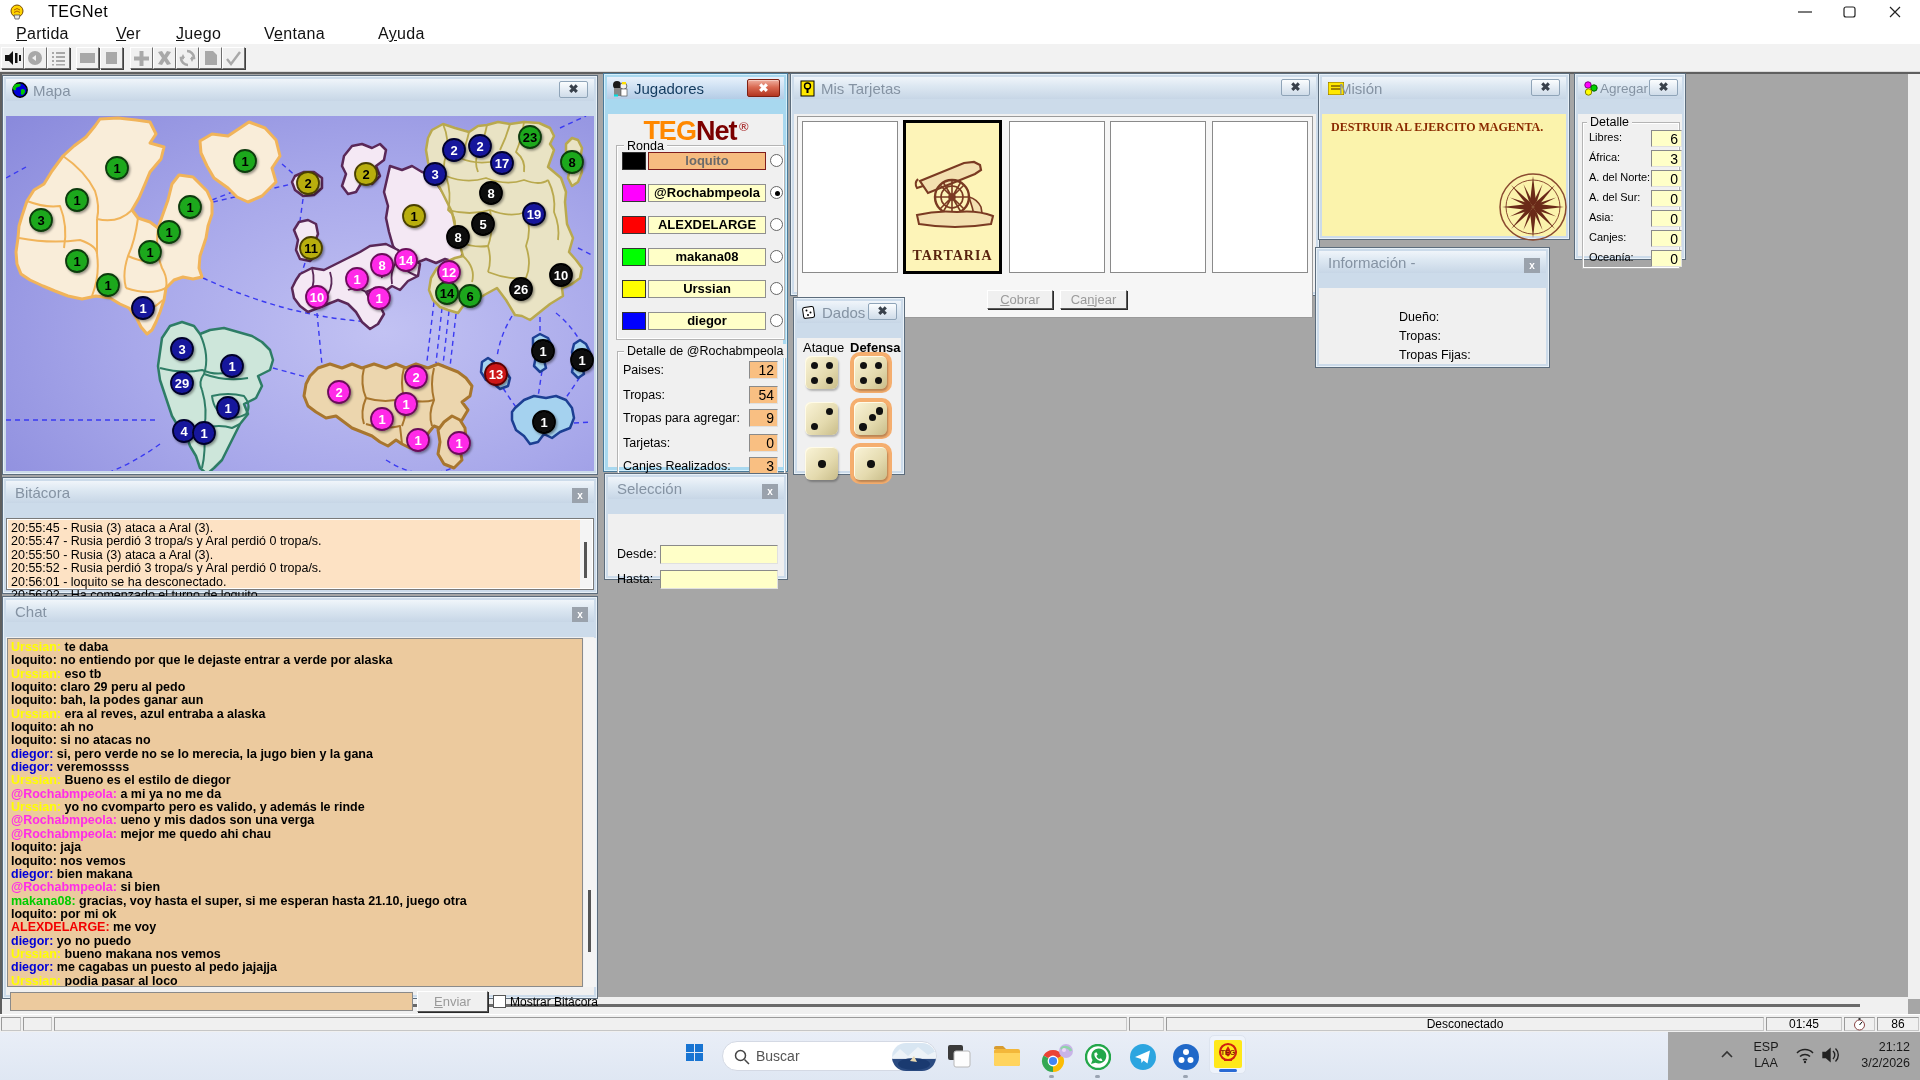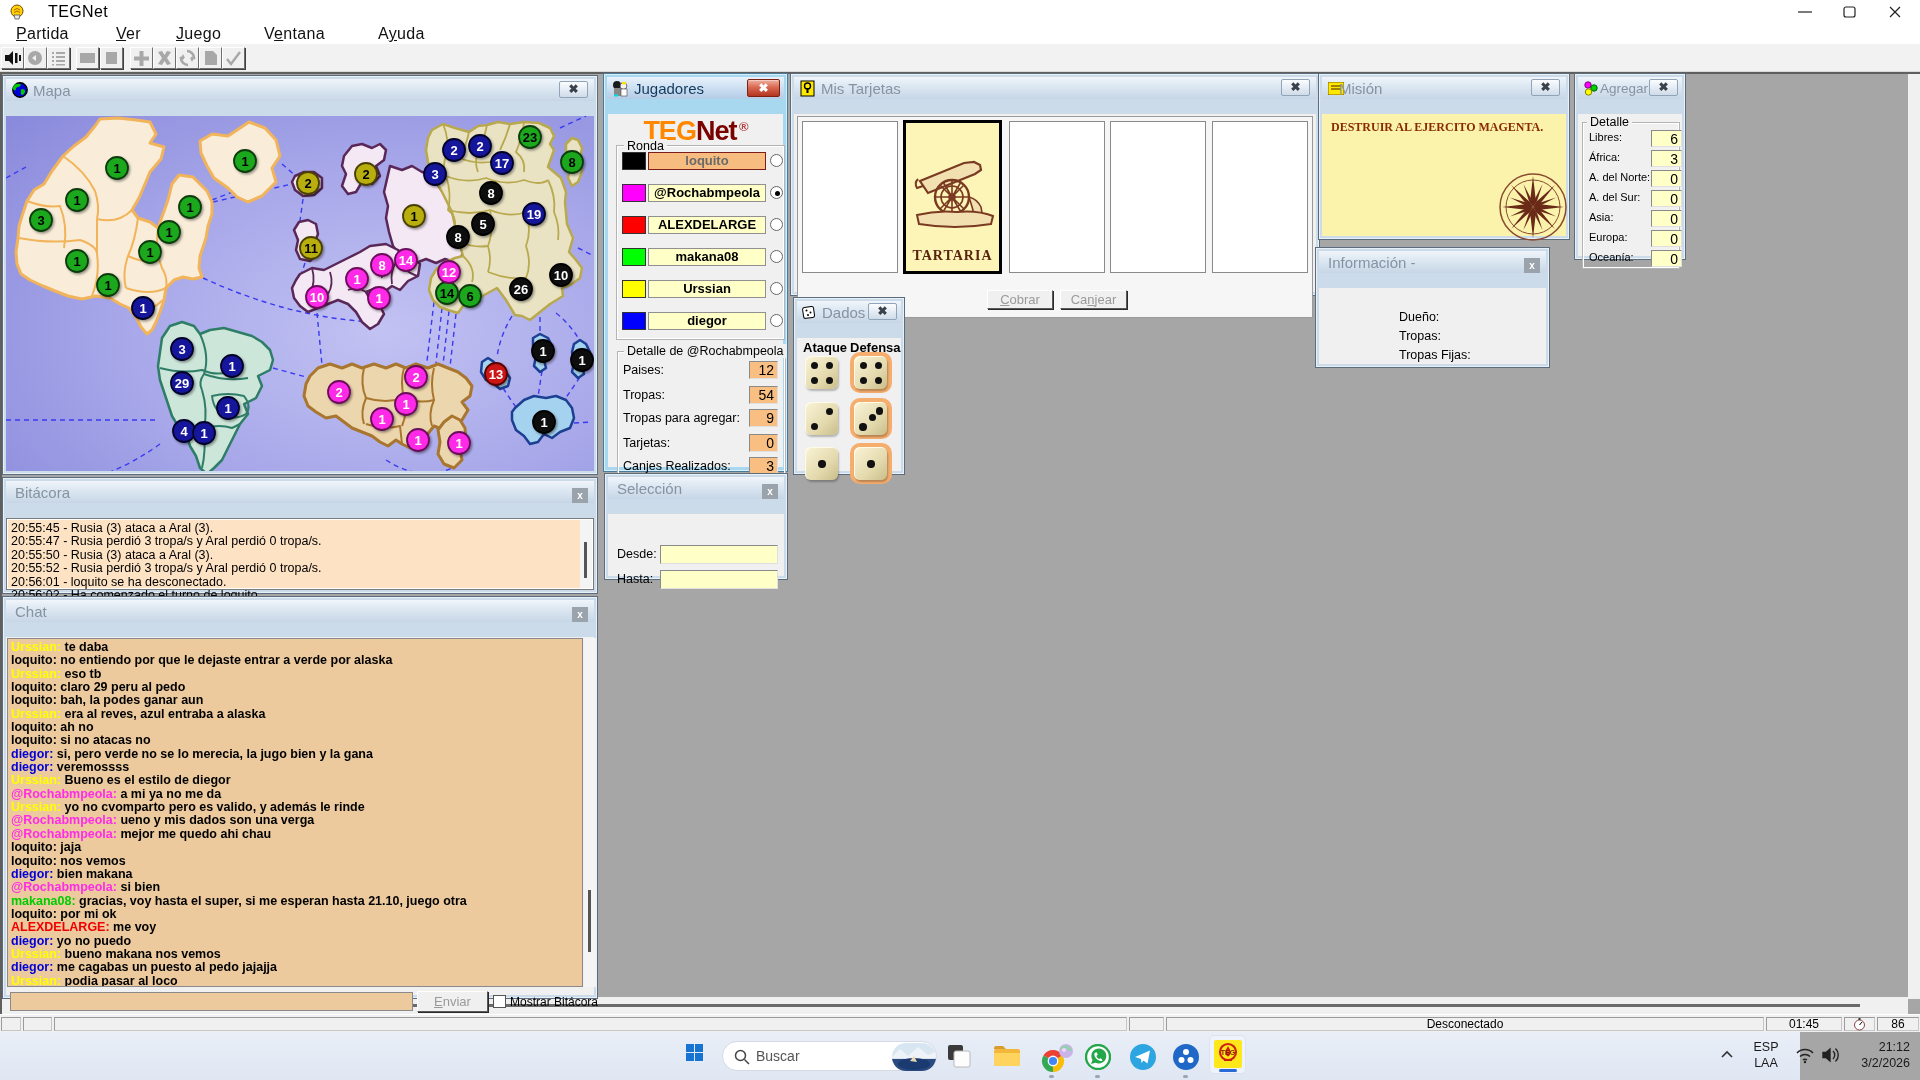--- a/index.html
+++ b/index.html
@@ -518,21 +518,21 @@
   <svg class="abs" style="left:5px;top:3px" width="16" height="16" viewBox="0 0 16 16">
           <rect x="1" y="3" width="11" height="11" rx="2" fill="#fff" stroke="#000" transform="rotate(-8 6 8)"></rect>
           <circle cx="4.5" cy="6.5" r="1" fill="#000"></circle>
           <circle cx="8.5" cy="8.5" r="1" fill="#000"></circle>
           <circle cx="6" cy="11" r="1" fill="#000"></circle>
         </svg>
   <span class="ttext" style="left:25px">Dados</span>
   <div class="clX" style="right:4px">✖</div>
  </div>
  <div class="cont">
-  <span class="lbl" style="left:6px;top:2px;font-weight:bold;font-size:13px">Ataque</span>
+  <span class="lbl" style="left:6px;top:2px;font-weight:normal;font-size:13px">Ataque</span>
   <span class="lbl" style="left:53px;top:2px;font-weight:bold;font-size:13px">Defensa</span>
   <div style="position:absolute;left:8px;top:18px;width:33px;height:33px;border-radius:6px;background:linear-gradient(135deg,#faf4d8,#e4daae 60%,#c9bd8a);box-shadow:inset 1px 1px 0 #fffbe8, 1px 2px 2px rgba(0,0,0,.25)"></div>
         <div style="position:absolute;left:14.040000000000003px;top:24.040000000000003px;width:7.4px;height:7.4px;border-radius:50%;background:#111"></div>
         <div style="position:absolute;left:28.56px;top:24.040000000000003px;width:7.4px;height:7.4px;border-radius:50%;background:#111"></div>
         <div style="position:absolute;left:14.040000000000003px;top:38.559999999999995px;width:7.4px;height:7.4px;border-radius:50%;background:#111"></div>
         <div style="position:absolute;left:28.56px;top:38.559999999999995px;width:7.4px;height:7.4px;border-radius:50%;background:#111"></div>
         <div style="position:absolute;left:53px;top:14px;width:42px;height:41px;border-radius:10px;background:#f5ae6e"></div>
         <div style="position:absolute;left:57px;top:18px;width:33px;height:33px;border-radius:6px;background:linear-gradient(135deg,#faf4d8,#e4daae 60%,#c9bd8a);box-shadow:inset 1px 1px 0 #fffbe8, 1px 2px 2px rgba(0,0,0,.25)"></div>
         <div style="position:absolute;left:63.03999999999999px;top:24.040000000000003px;width:7.4px;height:7.4px;border-radius:50%;background:#111"></div>
         <div style="position:absolute;left:77.55999999999999px;top:24.040000000000003px;width:7.4px;height:7.4px;border-radius:50%;background:#111"></div>
@@ -620,21 +620,21 @@
   <span class="lbl" style="left:11px;top:17px">Libres:</span>
           <div class="ybox" style="left:73px;top:16px;width:31px;height:17px">6</div>
           <span class="lbl" style="left:11px;top:37px">África:</span>
           <div class="ybox" style="left:73px;top:36px;width:31px;height:17px">3</div>
           <span class="lbl" style="left:11px;top:57px">A. del Norte:</span>
           <div class="ybox" style="left:73px;top:56px;width:31px;height:17px">0</div>
           <span class="lbl" style="left:11px;top:77px">A. del Sur:</span>
           <div class="ybox" style="left:73px;top:76px;width:31px;height:17px">0</div>
           <span class="lbl" style="left:11px;top:97px">Asia:</span>
           <div class="ybox" style="left:73px;top:96px;width:31px;height:17px">0</div>
-          <span class="lbl" style="left:11px;top:117px">Europa:</span>
+          <span class="lbl" style="left:11px;top:117px">Canjes:</span>
           <div class="ybox" style="left:73px;top:116px;width:31px;height:17px">0</div>
           <span class="lbl" style="left:11px;top:137px">Oceanía:</span>
           <div class="ybox" style="left:73px;top:136px;width:31px;height:17px">0</div>
  </div>
       </div>
 </div>
 
 <div class="abs" style="left:0;top:1014px;width:1920px;height:18px;background:#f0f0f0;border-top:1px solid #ffffff;font-size:12px;color:#000">
  <div class="abs" style="left:1px;top:2px;width:20px;height:14px;border:1px solid #c6c6c6;border-top-color:#9a9a9a;border-left-color:#9a9a9a"></div>
  <div class="abs" style="left:23px;top:2px;width:29px;height:14px;border:1px solid #c6c6c6;border-top-color:#9a9a9a;border-left-color:#9a9a9a"></div>
@@ -645,21 +645,21 @@
  <div class="abs" style="left:1844px;top:2px;width:31px;height:14px;border:1px solid #c6c6c6;border-top-color:#9a9a9a;border-left-color:#9a9a9a">
   <svg style="position:absolute;left:8px;top:0" width="13" height="13" viewBox="0 0 13 13">
           <circle cx="6.5" cy="7" r="5" fill="#fff" stroke="#884444"></circle>
           <path d="M6.5 7 L9 4" stroke="#000"></path>
           <rect x="5.5" y="0" width="2" height="2" fill="#333"></rect>
         </svg>
  </div>
  <div class="abs" style="left:1877px;top:2px;width:42px;height:14px;border:1px solid #c6c6c6;border-top-color:#9a9a9a;border-left-color:#9a9a9a;text-align:center;line-height:13px">86</div>
 </div>
 
-<div class="abs" style="left:0;top:1032px;width:1800px;height:48px;background:linear-gradient(#e9eef7,#dfe7f3)">
+<div class="abs" style="left:0;top:1032px;width:1668px;height:48px;background:linear-gradient(#e9eef7,#dfe7f3)">
  <svg class="abs" style="left:687px;top:1044px-1032px" width="0" height="0"></svg>
  <svg class="abs" style="left:686px;top:12px" width="17" height="17" viewBox="0 0 17 17">
         <rect x="0" y="0" width="8" height="8" fill="#1874d2"></rect>
         <rect x="9" y="0" width="8" height="8" fill="#1874d2"></rect>
         <rect x="0" y="9" width="8" height="8" fill="#1874d2"></rect>
         <rect x="9" y="9" width="8" height="8" fill="#1874d2"></rect>
       </svg>
  <div class="abs" style="left:722px;top:9px;width:215px;height:30px;background:#fff;border:1px solid #d4d9e4;border-radius:15px">
   <svg class="abs" style="left:11px;top:7px" width="16" height="16" viewBox="0 0 16 16" fill="none" stroke="#444" stroke-width="1.5">
           <circle cx="6.5" cy="6.5" r="5"></circle>

